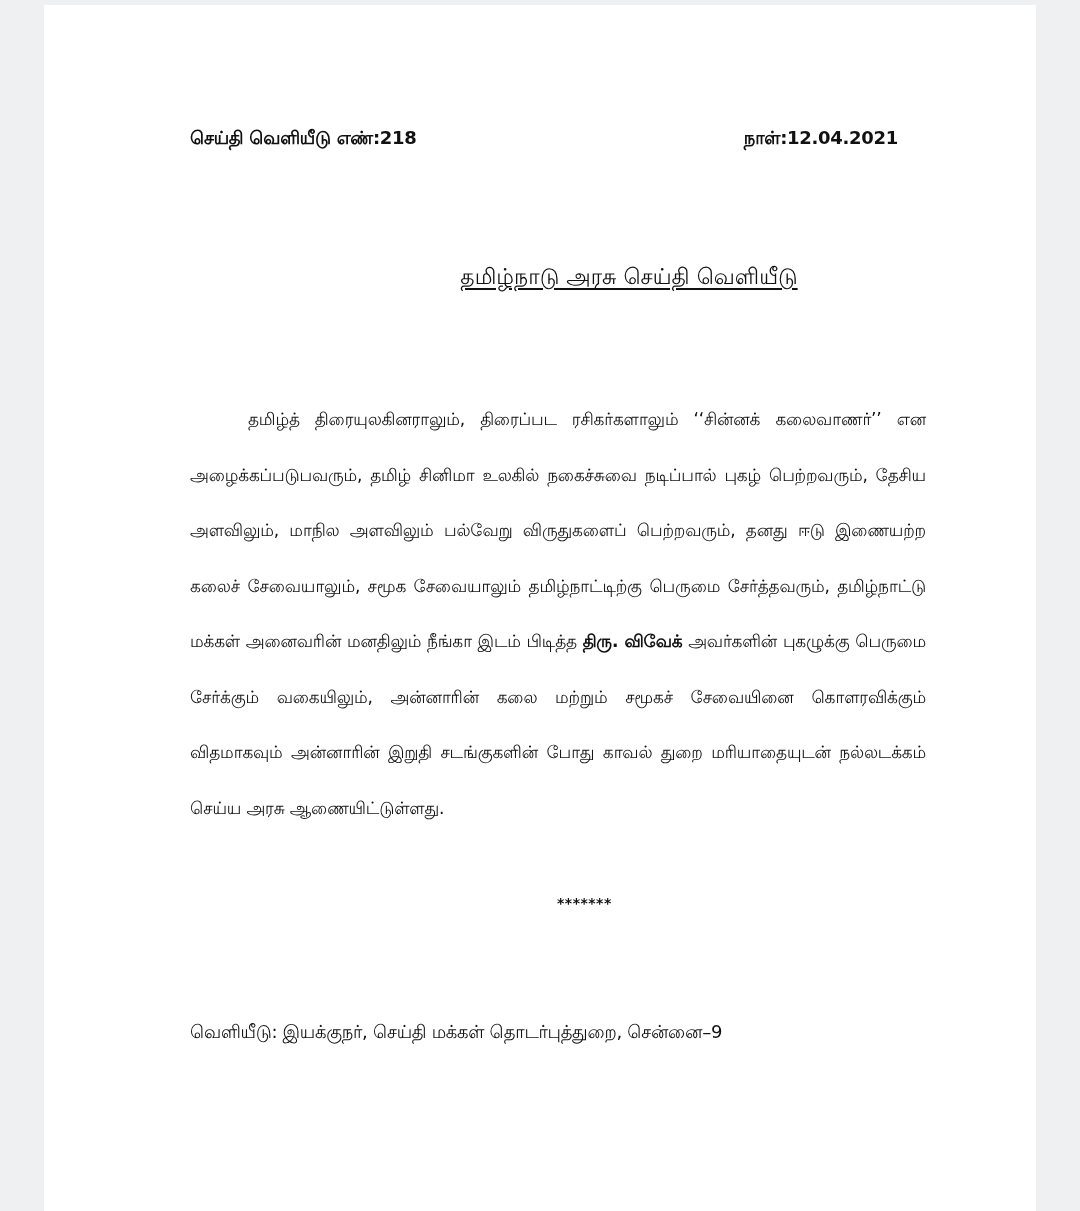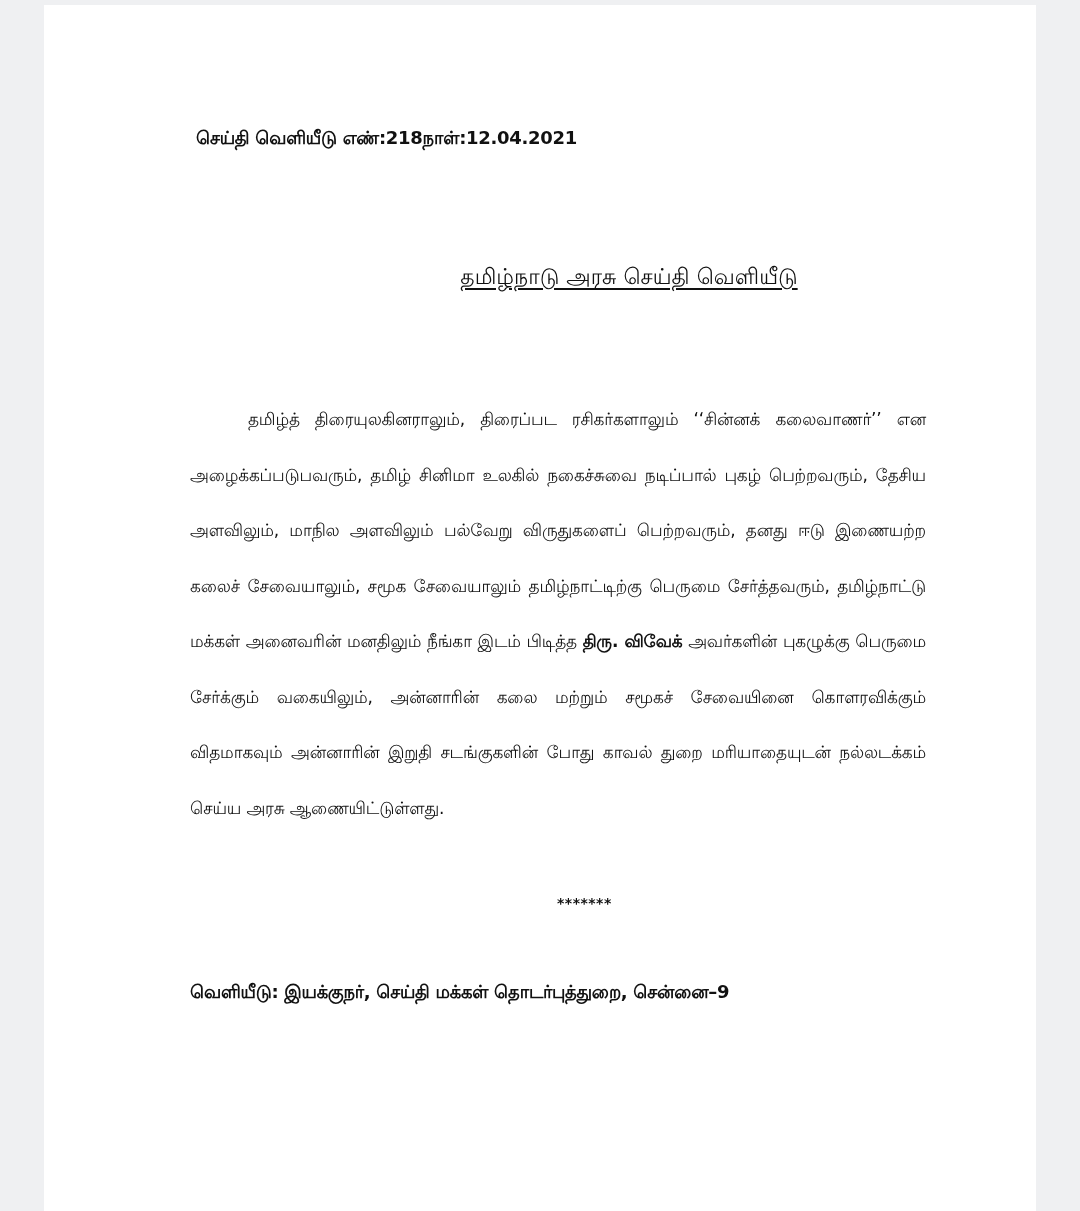--- a/index.html
+++ b/index.html
@@ -19,24 +19,24 @@
       position: absolute;
       left: 44px;
       top: 5px;
       width: 992px;
       height: 1220px;
       background: #ffffff;
     }
     .header-row {
       position: absolute;
       top: 122px;
-      left: 152px;
+      left: 146px;
       width: 708px;
       display: flex;
-      justify-content: flex-start;
+      justify-content: space-between;
       font-weight: bold;
       font-size: 18px;
       letter-spacing: -0.3px;
     }
     .title {
       position: absolute;
       top: 259px;
       left: 0;
       width: 1048px;
       text-align: center;
@@ -63,23 +63,23 @@
     .stars {
       position: absolute;
       top: 890px;
       left: 513px;
       font-size: 14px;
       font-weight: bold;
       letter-spacing: 0.5px;
     }
     .footer {
       position: absolute;
-      top: 976px;
+      top: 1016px;
       left: 146px;
-      font-weight: bold;
+      font-weight: normal;
       font-size: 18px;
       letter-spacing: -0.3px;
     }
   </style>
 </head>
 <body>
 
 <div class="page">
   <div class="header-row">
     <span>செய்தி வெளியீடு எண்:218</span>

